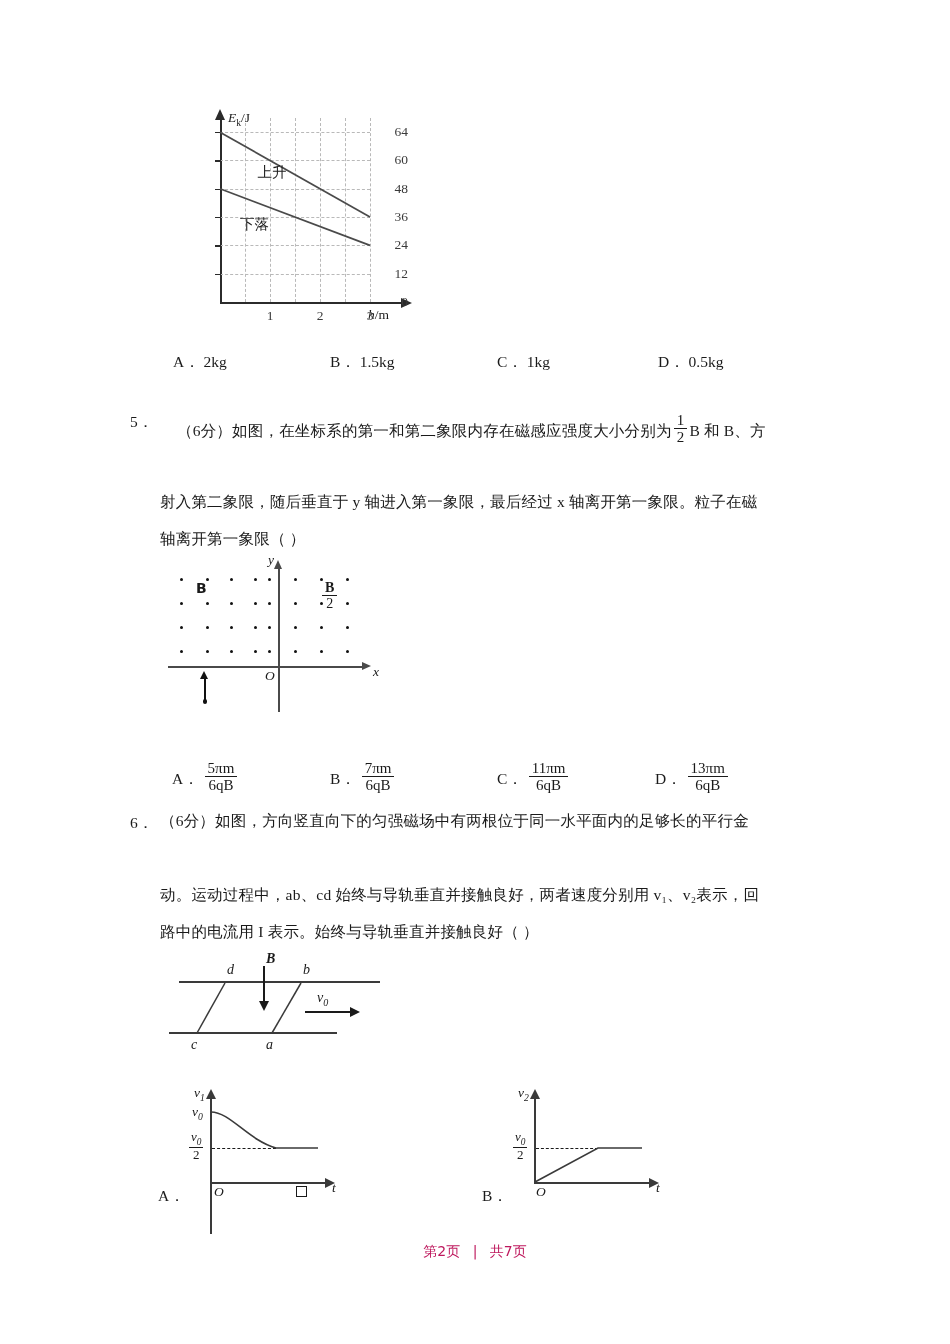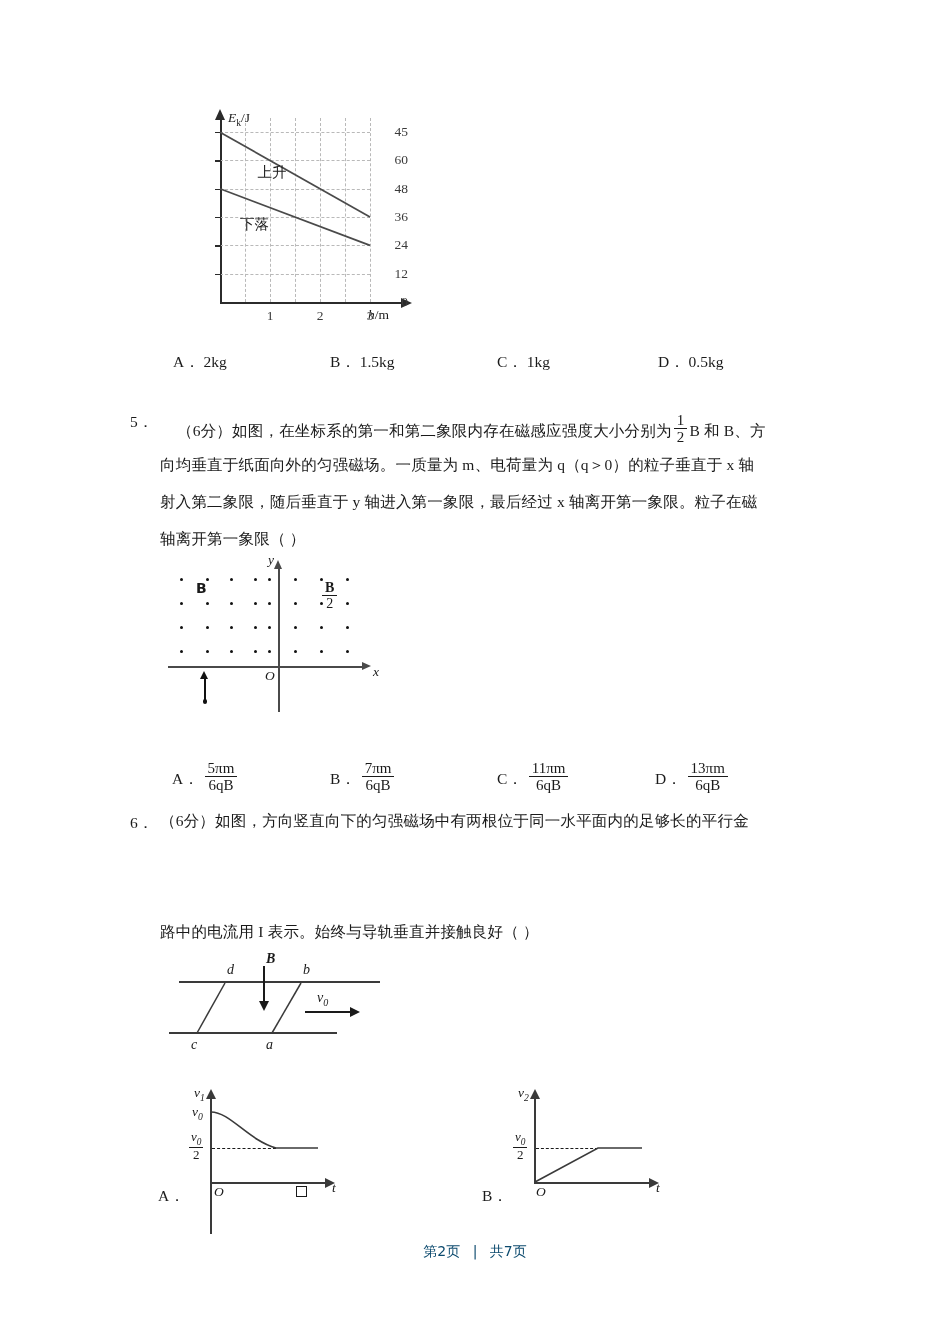--- a/index.html
+++ b/index.html
@@ -150,21 +150,21 @@
     border-left:10px solid #3a3a3a;
   }
   .optgraph .lab { position:absolute; font-size:13.5px; font-style:italic; }
   .optgraph .dash { position:absolute; height:0; border-top:1.6px dashed #1a1a1a; }
   .optgraph .sq { position:absolute; width:9px; height:9px; border:1.6px solid #1a1a1a; }
   .optgraph .optletter { position:absolute; font-size:15.5px; }
 
   
   #footer {
     position:absolute; left:0; right:0; top:1243px;
-    text-align:center; font-size:14px; color:#0c4a6e;
+    text-align:center; font-size:14px; color:#be185d;
     font-family:"DejaVu Sans", sans-serif;
   }
   #footer .sep { margin:0 8px; }
 </style>
 </head>
 <body>
 
 <div class="page">
 
   <div id="fig-ek">
@@ -199,21 +199,21 @@
         <div class="ytick" style="top: 169.692px;">12</div>
         <div class="ytickmark" style="top: 169.692px;"></div>
         <div class="ytick" style="top: 141.385px;">24</div>
         <div class="ytickmark" style="top: 141.385px;"></div>
         <div class="ytick" style="top: 113.077px;">36</div>
         <div class="ytickmark" style="top: 113.077px;"></div>
         <div class="ytick" style="top: 84.7692px;">48</div>
         <div class="ytickmark" style="top: 84.7692px;"></div>
         <div class="ytick" style="top: 56.4615px;">60</div>
         <div class="ytickmark" style="top: 56.4615px;"></div>
-        <div class="ytick" style="top: 28.1538px;">45</div>
+        <div class="ytick" style="top: 28.1538px;">64</div>
         <div class="ytickmark" style="top: 28.1538px;"></div>
       </div>
     <div id="ek-xticks">
         <div class="xtick" style="left: 102px;">1</div>
         <div class="xtick" style="left: 152px;">2</div>
         <div class="xtick" style="left: 202px;">3</div>
       </div>
 
     <svg class="curve" viewBox="0 0 240 225">
       <g id="ek-lines" stroke="#4a4a4a" stroke-width="1.7" fill="none">
@@ -245,21 +245,20 @@
 
   <div class="qnum" style="left:130px; top:412px;">5．</div>
 
   <div class="qline" style="left:160px; top:412px;margin-left:17px;">
     <span>（6分）</span><span>如图，在坐标系的第一和第二象限内存在磁感应强度大小分别为</span><span class="frac-big">
       <span class="num">1</span>
       <span class="den">2</span>
     </span><span>B 和 B、方</span>
   </div>
 
-  <div class="qline" style="left:160px; top:457px;">向均垂直于纸面向外的匀强磁场。一质量为 m、电荷量为 q（q＞0）的粒子垂直于 x 轴</div>
   <div class="qline" style="left:160px; top:494px;">射入第二象限，随后垂直于 y 轴进入第一象限，最后经过 x 轴离开第一象限。粒子在磁</div>
   <div class="qline" style="left:160px; top:531px;">轴离开第一象限（      ）</div>
 
   <div id="fig-field">
 
     <div class="ax" style="left:0px; top:114px; width:196px; height:1.8px;"></div>
     <div class="arrow-x" style="left:194px; top:110px;"></div>
 
     <div class="ax" style="left:110px; top:16px; width:1.8px; height:144px;"></div>
     <div class="arrow-y" style="left:106px; top:8px;"></div>
@@ -344,20 +343,21 @@
       <span class="num">13πm</span>
       <span class="den">6qB</span>
     </span>
   </div>
 
   <div class="qnum" style="left:130px; top:813px;">6．</div>
 
   <div class="qline" style="left:160px; top:813px;">
     <span>（6分）</span><span>如图，方向竖直向下的匀强磁场中有两根位于同一水平面内的足够长的平行金</span>
   </div>
+  <div class="qline" style="left:160px; top:887px;">动。运动过程中，ab、cd 始终与导轨垂直并接触良好，两者速度分别用 v₁、v₂表示，回</div>
   <div class="qline" style="left:160px; top:924px;">路中的电流用 I 表示。始终与导轨垂直并接触良好（      ）</div>
 
   <div id="fig-rail">
     <svg width="250" height="110" viewBox="0 0 250 110">
 
       <line x1="14" y1="30" x2="215" y2="30" stroke="#3a3a3a" stroke-width="1.8"></line>
 
       <line x1="4" y1="81" x2="172" y2="81" stroke="#3a3a3a" stroke-width="1.8"></line>
 
       <line x1="32" y1="81" x2="60" y2="31" stroke="#3a3a3a" stroke-width="1.5"></line>

